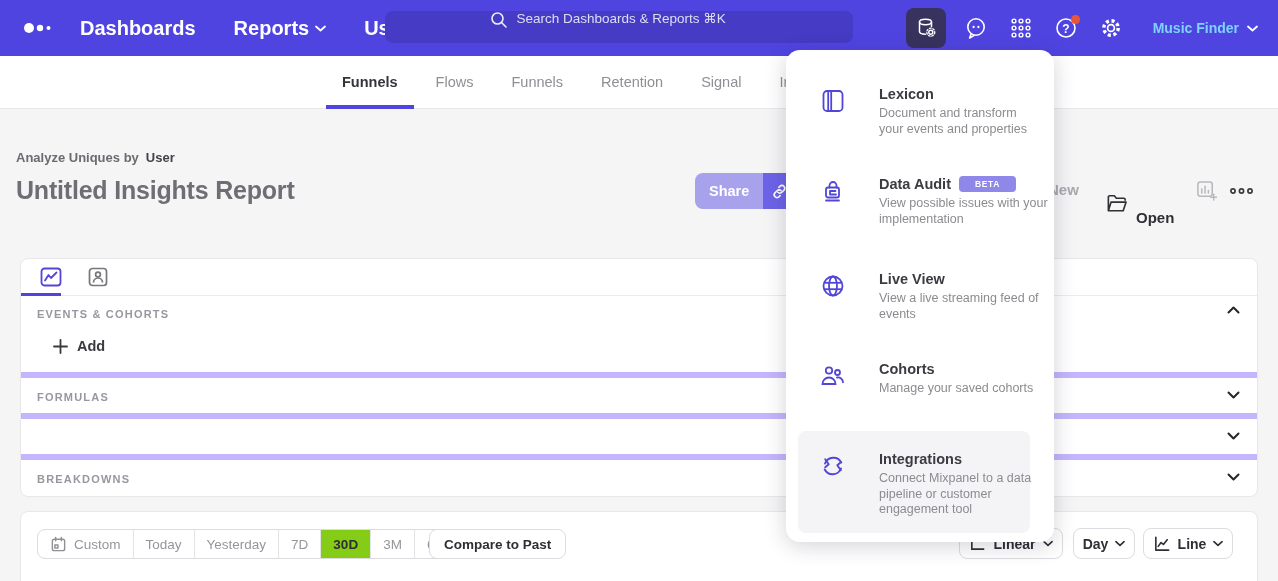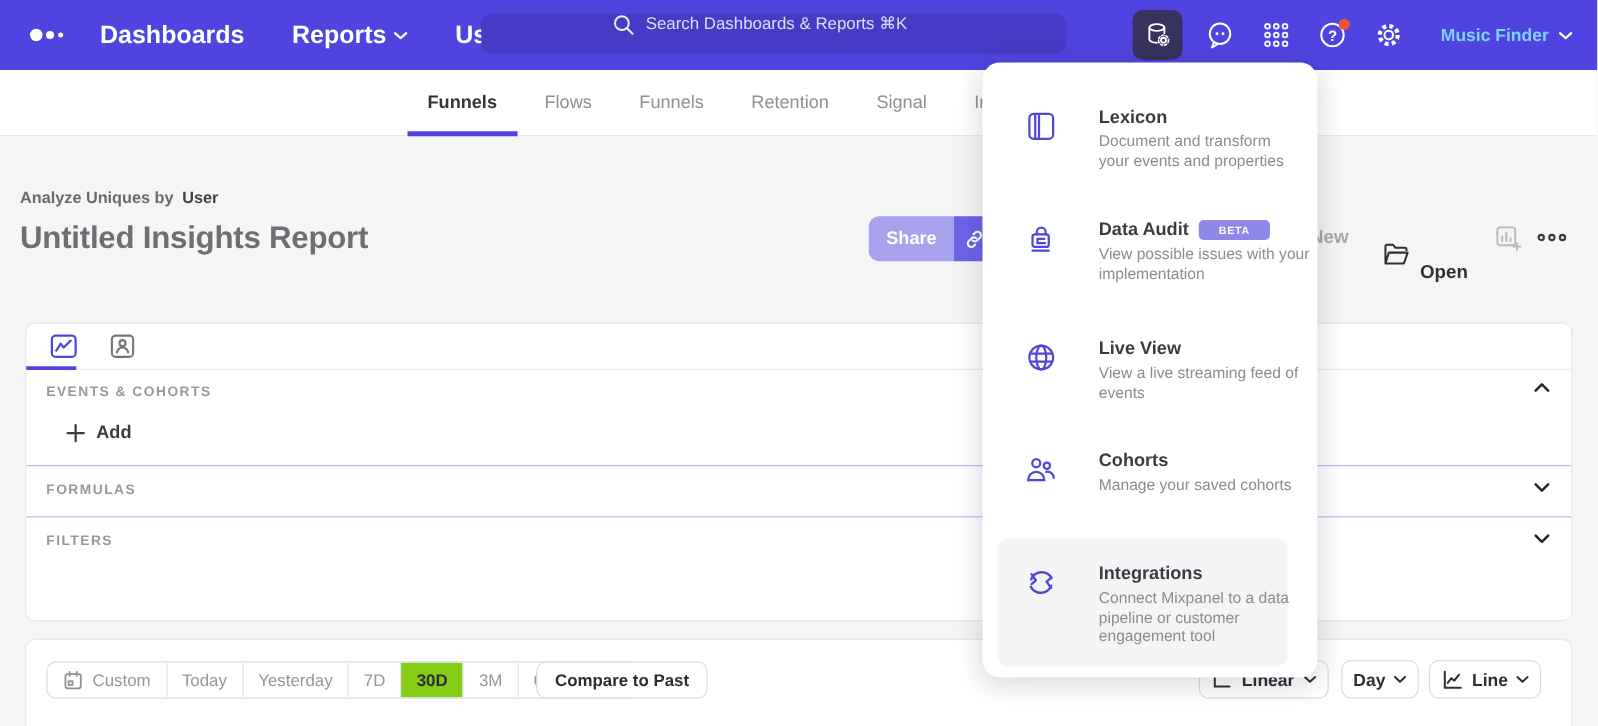--- a/index.html
+++ b/index.html
@@ -43,21 +43,21 @@
   .chart-add { position:absolute; left:1196px; top:180px; cursor:pointer; }
   .dots-menu { position:absolute; left:1229px; top:183px; cursor:pointer; }
 
   
   .qb { position:absolute; left:20px; top:258px; width:1238px; height:239px; background:#fff; border:1px solid #e8e8ea; border-radius:8px; }
   .qb-tabs { position:relative; height:37px; border-bottom:1px solid #ececee; display:flex; align-items:center; padding-left:13px; gap:13px; }
   .qb-tab { width:34px; height:28px; display:flex; align-items:center; justify-content:center; cursor:pointer; }
   .qb-tabs::after { content:""; position:absolute; left:0; bottom:-1px; width:40px; height:3px; background:#4f44e0; }
   .qb-sec-label { font-size:11px; font-weight:700; letter-spacing:1.2px; color:#98979f; }
   .qb-events { position:relative; height:76px; padding:12px 16px 0; }
-  .qb-row { position:relative; height:41px; border-top:1px solid #c4b5fd; padding:13px 16px 0; cursor:pointer; }
+  .qb-row { position:relative; height:41px; border-top:6px solid #c4b5fd; padding:13px 16px 0; cursor:pointer; }
   .qb-chev { position:absolute; right:17px; top:10px; }
   .qb-row .qb-chev { top:13px; }
   .add-btn { position:absolute; left:32px; top:42px; display:flex; align-items:center; gap:9px; cursor:pointer; }
   .add-btn span { font-size:14.5px; font-weight:700; color:#3b3a40; }
 
   
   .bottom-panel { position:absolute; left:20px; top:511px; width:1238px; height:90px; background:#fff; border:1px solid #e8e8ea; border-radius:8px; }
   .seg-control { position:absolute; left:16px; top:17px; height:30px; display:flex; border:1px solid #dcdce0; border-radius:8px; overflow:hidden; background:#fff; }
   .seg { display:flex; align-items:center; gap:7px; padding:0 12px; font-size:13.5px; color:#96959b; border-left:1px solid #e3e3e6; cursor:pointer; white-space:nowrap; }
   .seg:first-child { border-left:none; }
@@ -253,21 +253,26 @@
       </div>
     </div>
 
     <div class="qb-row">
       <div class="qb-sec-label">FORMULAS</div>
       <svg class="qb-chev" width="13" height="8" viewBox="0 0 13 8">
           <polyline points="1.5,1.5 6.5,6.5 11.5,1.5" fill="none" stroke="#26252a" stroke-width="2" stroke-linecap="round" stroke-linejoin="round"></polyline>
         </svg>
     </div>
     <div class="qb-row">
-      <div class="qb-sec-label">FILTERS</div>
+      <svg class="qb-chev" width="13" height="8" viewBox="0 0 13 8">
+          <polyline points="1.5,1.5 6.5,6.5 11.5,1.5" fill="none" stroke="#26252a" stroke-width="2" stroke-linecap="round" stroke-linejoin="round"></polyline>
+        </svg>
+    </div>
+    <div class="qb-row">
+      <div class="qb-sec-label">BREAKDOWNS</div>
       <svg class="qb-chev" width="13" height="8" viewBox="0 0 13 8">
           <polyline points="1.5,1.5 6.5,6.5 11.5,1.5" fill="none" stroke="#26252a" stroke-width="2" stroke-linecap="round" stroke-linejoin="round"></polyline>
         </svg>
     </div>
   </div>
 
   <div class="bottom-panel">
     <div class="seg-control">
       <div class="seg">
         <svg width="17" height="17" viewBox="0 0 18 18" fill="none" stroke="#8f8f94" stroke-width="1.5" stroke-linecap="round">

